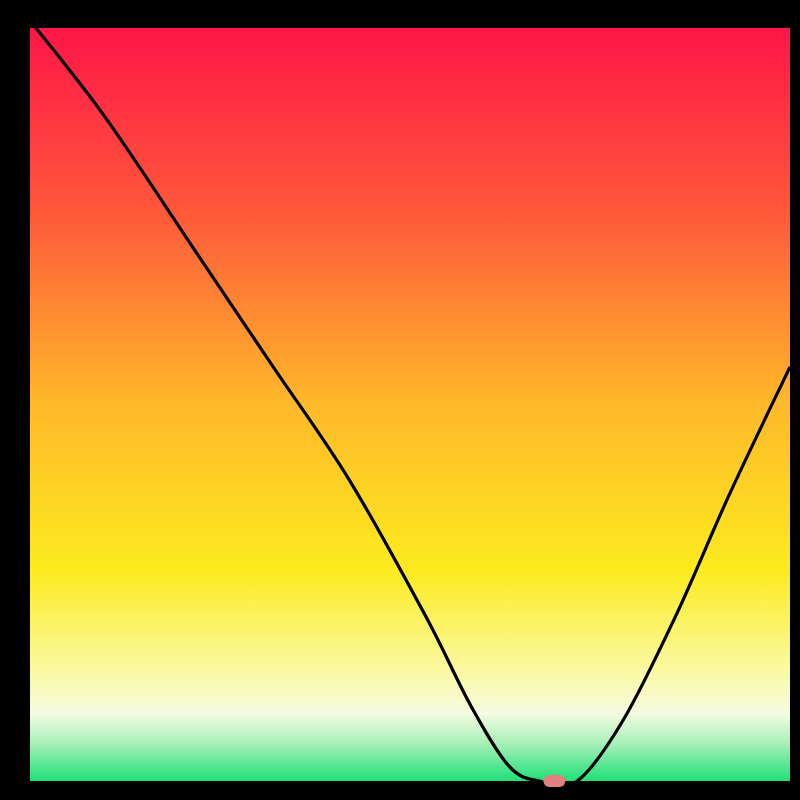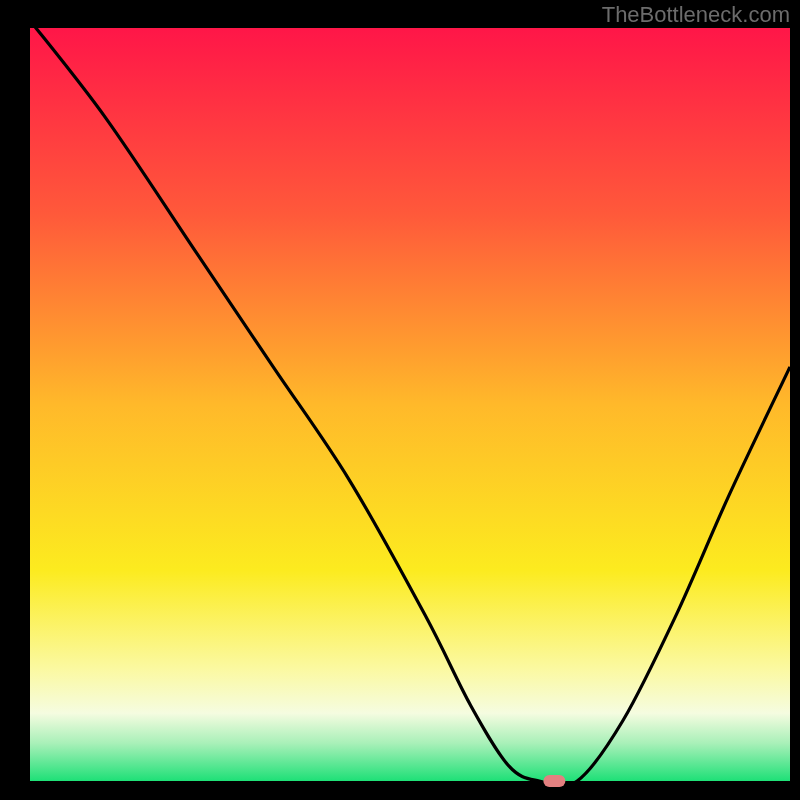--- a/index.html
+++ b/index.html
@@ -35,21 +35,20 @@
     height: 800px;
   }
   .marker {
     fill: #e38080;
   }
 </style>
 </head>
 <body>
 
 <div class="frame">
-  <div class="watermark">TheBottleneck.com</div>
 
   <svg class="plot" viewBox="0 0 800 800" preserveAspectRatio="none">
     <defs>
       <linearGradient id="bg-grad" x1="0" y1="0" x2="0" y2="1">
           <stop offset="0%" stop-color="#ff1648"></stop>
           <stop offset="25%" stop-color="#ff5a3a"></stop>
           <stop offset="50%" stop-color="#ffb92a"></stop>
           <stop offset="72%" stop-color="#fceb1f"></stop>
           <stop offset="85%" stop-color="#fbf9a0"></stop>
           <stop offset="91%" stop-color="#f5fce0"></stop>

